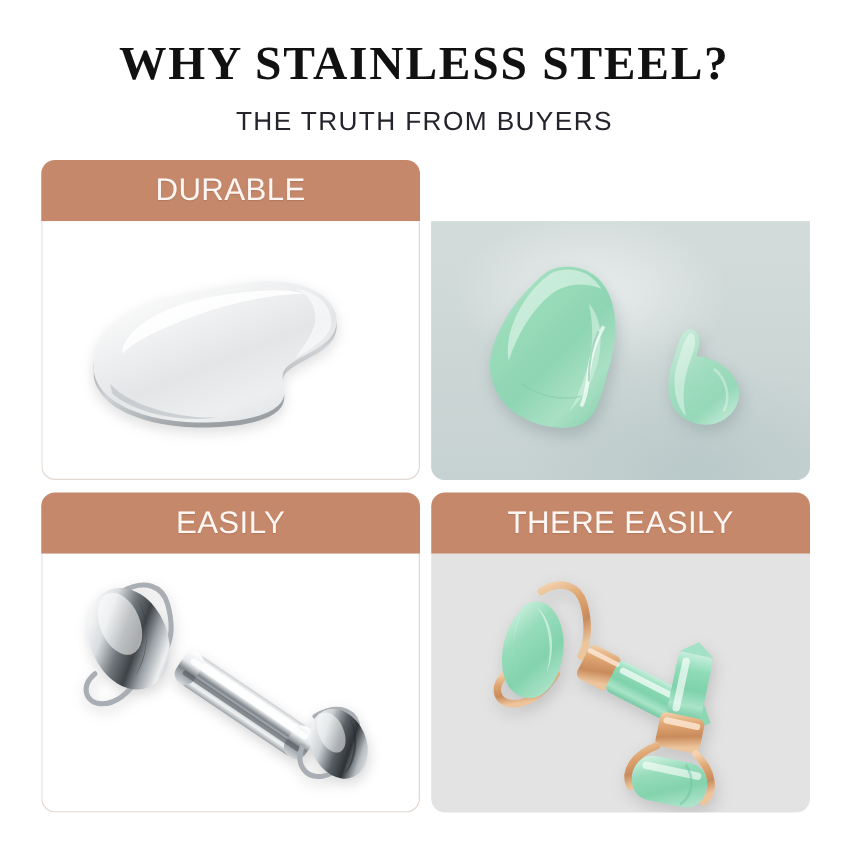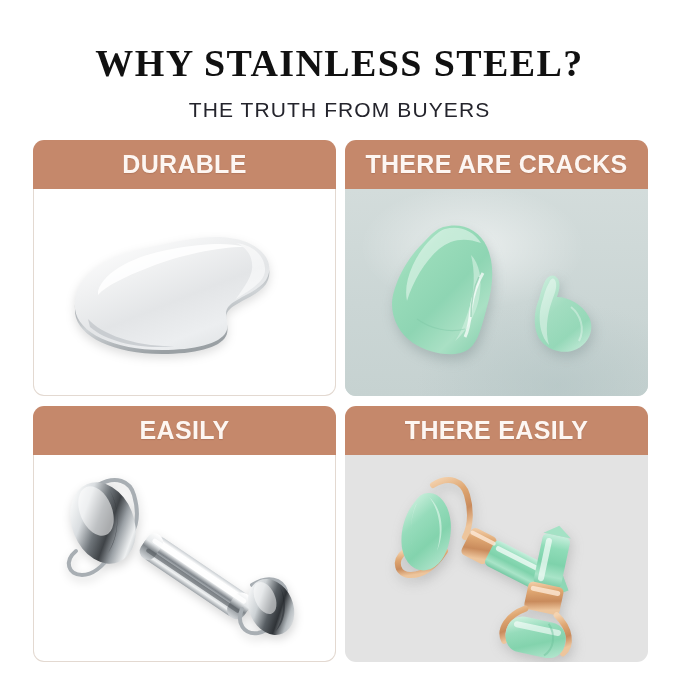--- a/index.html
+++ b/index.html
@@ -3,21 +3,21 @@
 <meta charset="utf-8">
 <style>
   html,body{margin:0;padding:0;}
   body{
     width:679px;height:679px;
     background:#ffffff;
     font-family:"Liberation Sans", sans-serif;
     overflow:hidden;
     position:relative;
   }
-  .page{position:absolute;inset:0;margin-top:12px;}
+  .page{position:absolute;inset:0;}
 
   
   .title{
     position:absolute;left:0;top:29px;width:679px;
     text-align:center;
     font-family:"Liberation Serif", serif;
     font-size:38px;font-weight:700;letter-spacing:1.4px;
     color:#111111;
     white-space:nowrap;
   }
@@ -40,21 +40,21 @@
   .p-br{left:345px;top:394px;}
 
   .panel-head{
     position:absolute;left:0;top:0;width:100%;height:49px;
     background:#c5886b;
     border-radius:11px 11px 0 0;
     display:flex;align-items:center;justify-content:center;
   }
   .panel-head-label{
     color:#fdf6f2;
-    font-size:25px;font-weight:700;letter-spacing:.3px;
+    font-size:25px;font-weight:400;letter-spacing:.3px;
     text-align:center;line-height:1;
     white-space:nowrap;
     text-shadow:0 1px 1px rgba(120,70,50,.25);
   }
   .panel-body{
     position:absolute;left:0;top:49px;width:100%;height:207px;
     border-radius:0 0 11px 11px;
     overflow:hidden;
   }
   .panel-body.white{
@@ -143,23 +143,20 @@
 
         <path d="M30,60 C36,40 68,24 104,18 C134,13 160,11 176,16 C150,16 112,24 82,36 C56,46 38,55 30,64 Z" fill="#ffffff" opacity="0.85"></path>
         <path d="M168,12 C186,14 198,26 197,40 C196,52 180,60 168,68 C176,56 186,44 184,32 C183,22 176,15 168,12 Z" fill="#ffffff" opacity="0.55"></path>
         <path d="M20,88 C34,104 70,116 106,115 C78,119 40,112 22,96 Z" fill="#b8bdc1" opacity="0.6"></path>
       </svg>
 
     </div>
   </div>
 
   <div class="panel p-tr">
-    <div class="panel-head">
-      <span class="panel-head-label">THERE ARE CRACKS</span>
-    </div>
     <div class="panel-body bluegray">
       <div class="jade-scene">
         <div class="jade-bg-wash"></div>
 
         <svg class="jade-piece-big" viewBox="0 0 135 140">
           <defs>
             <linearGradient id="jadeA" x1="0.1" y1="0" x2="0.9" y2="1">
               <stop offset="0%" stop-color="#bfe9d4"></stop>
               <stop offset="25%" stop-color="#9adcba"></stop>
               <stop offset="55%" stop-color="#8ed5b3"></stop>

